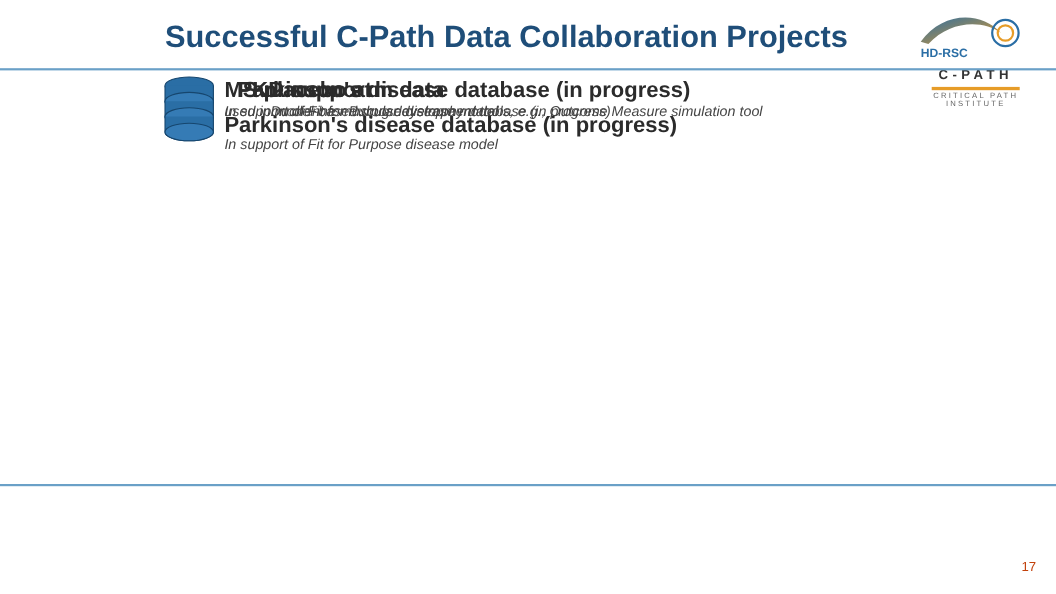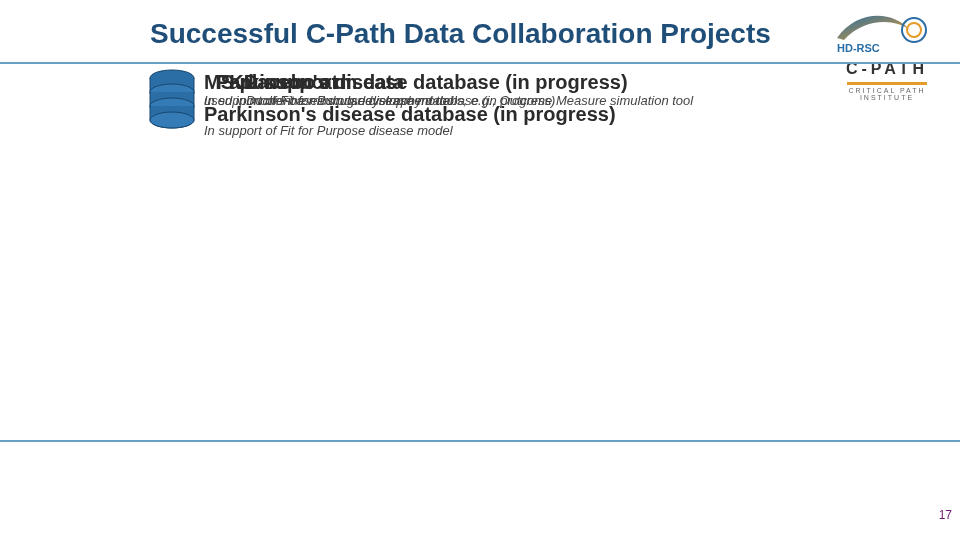--- a/index.html
+++ b/index.html
@@ -31,24 +31,24 @@
     position: absolute;
     left: 0;
     width: 960px;
     height: 0;
     border-top: 2px solid #6aa0c7;
   }
   .hr-top { top: 62px; }
   .hr-bottom { top: 440px; }
   .pagenum {
     position: absolute;
-    right: 8px;
+    right: 18px;
     bottom: 18px;
     font-size: 12px;
-    color: #701a75;
+    color: #c2410c;
   }
 
   
   .logo-box {
     position: absolute;
     right: 18px;
     top: 8px;
     width: 110px;
     height: 80px;
     margin-left: 24px;
@@ -56,21 +56,21 @@
   .logo-swoosh {
     width: 100%;
     height: 46px;
   }
   .logo-cp {
     margin-top: 2px;
     text-align: center;
   }
   .logo-cp .cp-mark {
     display: block;
-    font-size: 16px;
+    font-size: 12px;
     letter-spacing: 4px;
     font-weight: 700;
     color: #333;
   }
   .logo-cp .cp-sub {
     display: block;
     font-size: 7px;
     letter-spacing: 2px;
     color: #666;
     margin-top: 2px;

